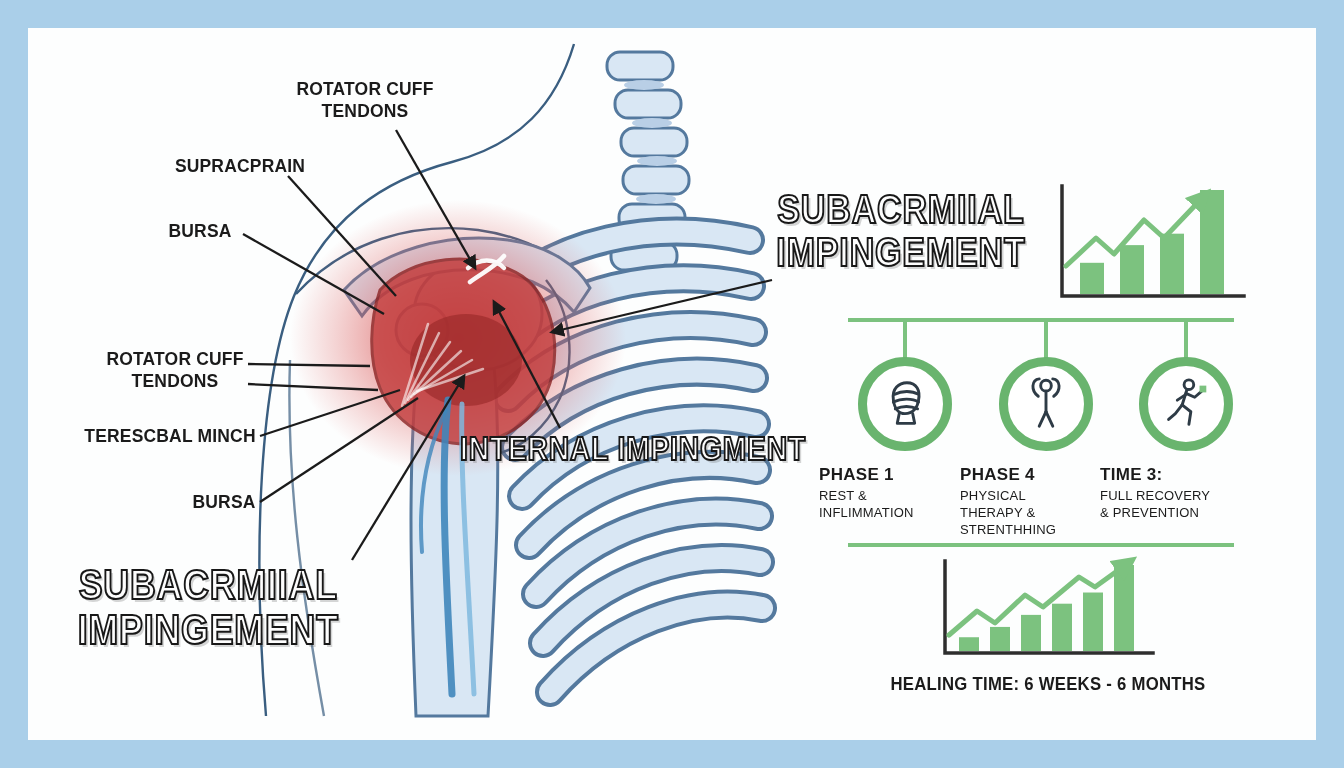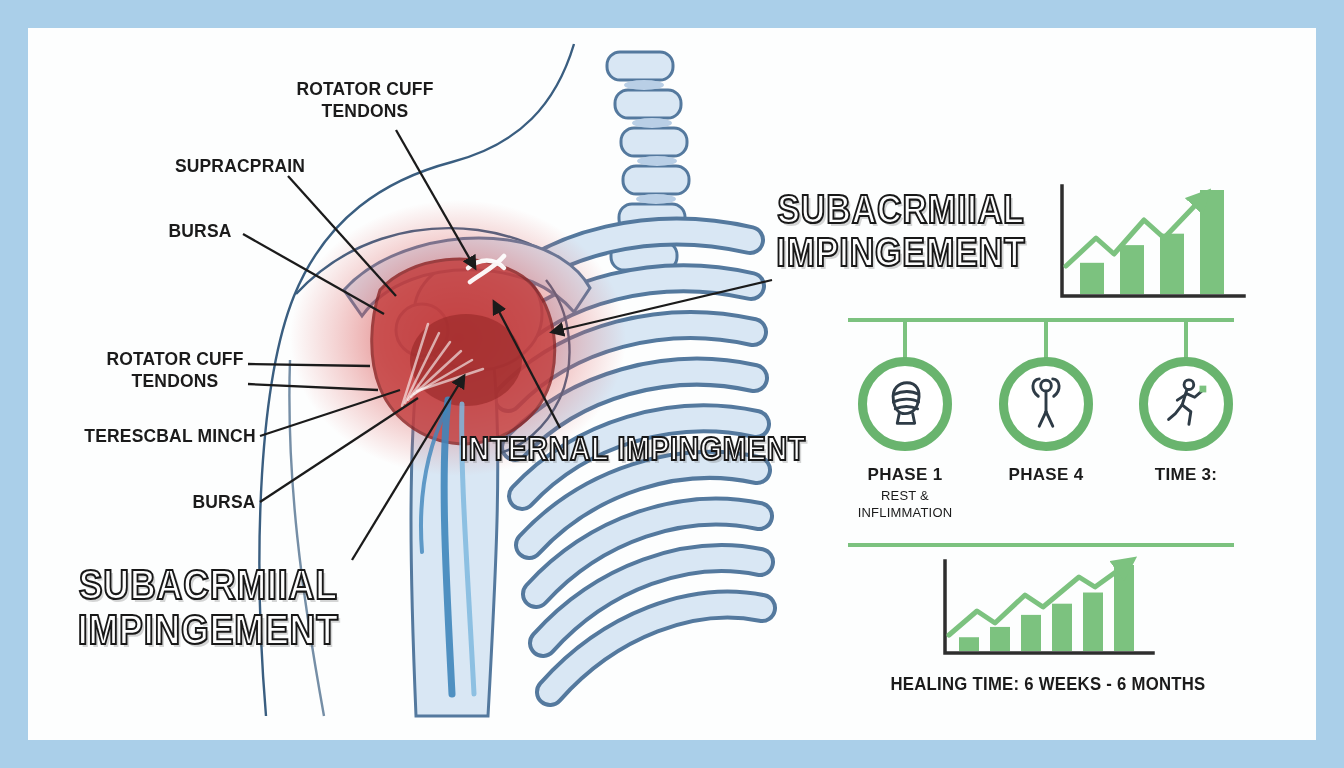--- a/index.html
+++ b/index.html
@@ -17,21 +17,21 @@
   .outline-text{position:absolute;font-weight:bold;color:#fdfdfd;
        -webkit-text-stroke:2.2px #181818;text-shadow:3px 3px 0 rgba(90,90,90,.25);
        letter-spacing:1px;line-height:1.08;white-space:pre-line;}
 
   .divider{position:absolute;height:4px;background:var(--green,#7cc27f);}
   .tick{position:absolute;width:4px;background:var(--green,#7cc27f);}
 
   .phase-circle{position:absolute;width:94px;height:94px;box-sizing:border-box;
        border:9px solid var(--green_dark,#69b46e);border-radius:50%;background:#fff;
        display:flex;align-items:center;justify-content:center;}
-  .phase-text{position:absolute;top:437px;width:172px;text-align:center;color:var(--ink,#1b1b1b);}
+  .phase-text{position:absolute;top:437px;width:172px;color:var(--ink,#1b1b1b);}
   .phase-title{font-weight:bold;font-size:17px;margin-bottom:3px;letter-spacing:.3px;}
   .phase-desc{font-weight:normal;font-size:13px;line-height:1.3;white-space:pre-line;letter-spacing:.2px;}
 
   .healing{position:absolute;left:770px;top:645px;width:500px;text-align:center;
        font-weight:bold;font-size:19px;letter-spacing:.3px;color:var(--ink,#1b1b1b);
        transform:scaleX(.88);}
 
   
   .bone{fill:var(--bone_fill,#d9e7f4);stroke:var(--bone_stroke,#54799e);stroke-width:3;}
   .rib-o{fill:none;stroke:var(--bone_stroke,#54799e);stroke-width:30;stroke-linecap:round;}
@@ -219,23 +219,28 @@
     </svg>
   </div>
 
   <div class="phase-text" style="left:791px">
     <div class="phase-title">PHASE 1</div>
     <div class="phase-desc">REST &amp;
 INFLIMMATION</div>
   </div>
   <div class="phase-text" style="left:932px">
     <div class="phase-title">PHASE 4</div>
+    <div class="phase-desc">PHYSICAL
+THERAPY &amp;
+STRENTHHING</div>
   </div>
   <div class="phase-text" style="left:1072px">
     <div class="phase-title">TIME 3:</div>
+    <div class="phase-desc">FULL RECOVERY
+&amp; PREVENTION</div>
   </div>
 
   <svg class="abs" style="left:905px;top:525px" width="228" height="116" viewBox="0 0 228 116">
     <defs>
       <marker id="garr2" viewBox="0 0 10 10" refX="7" refY="5" markerWidth="5" markerHeight="5" orient="auto">
         <path d="M0,0 L10,5 L0,10 z" fill="#7cc27f"></path>
       </marker>
     </defs>
     <path class="axis" d="M 12 8 L 12 100 L 220 100"></path>
     <g>

